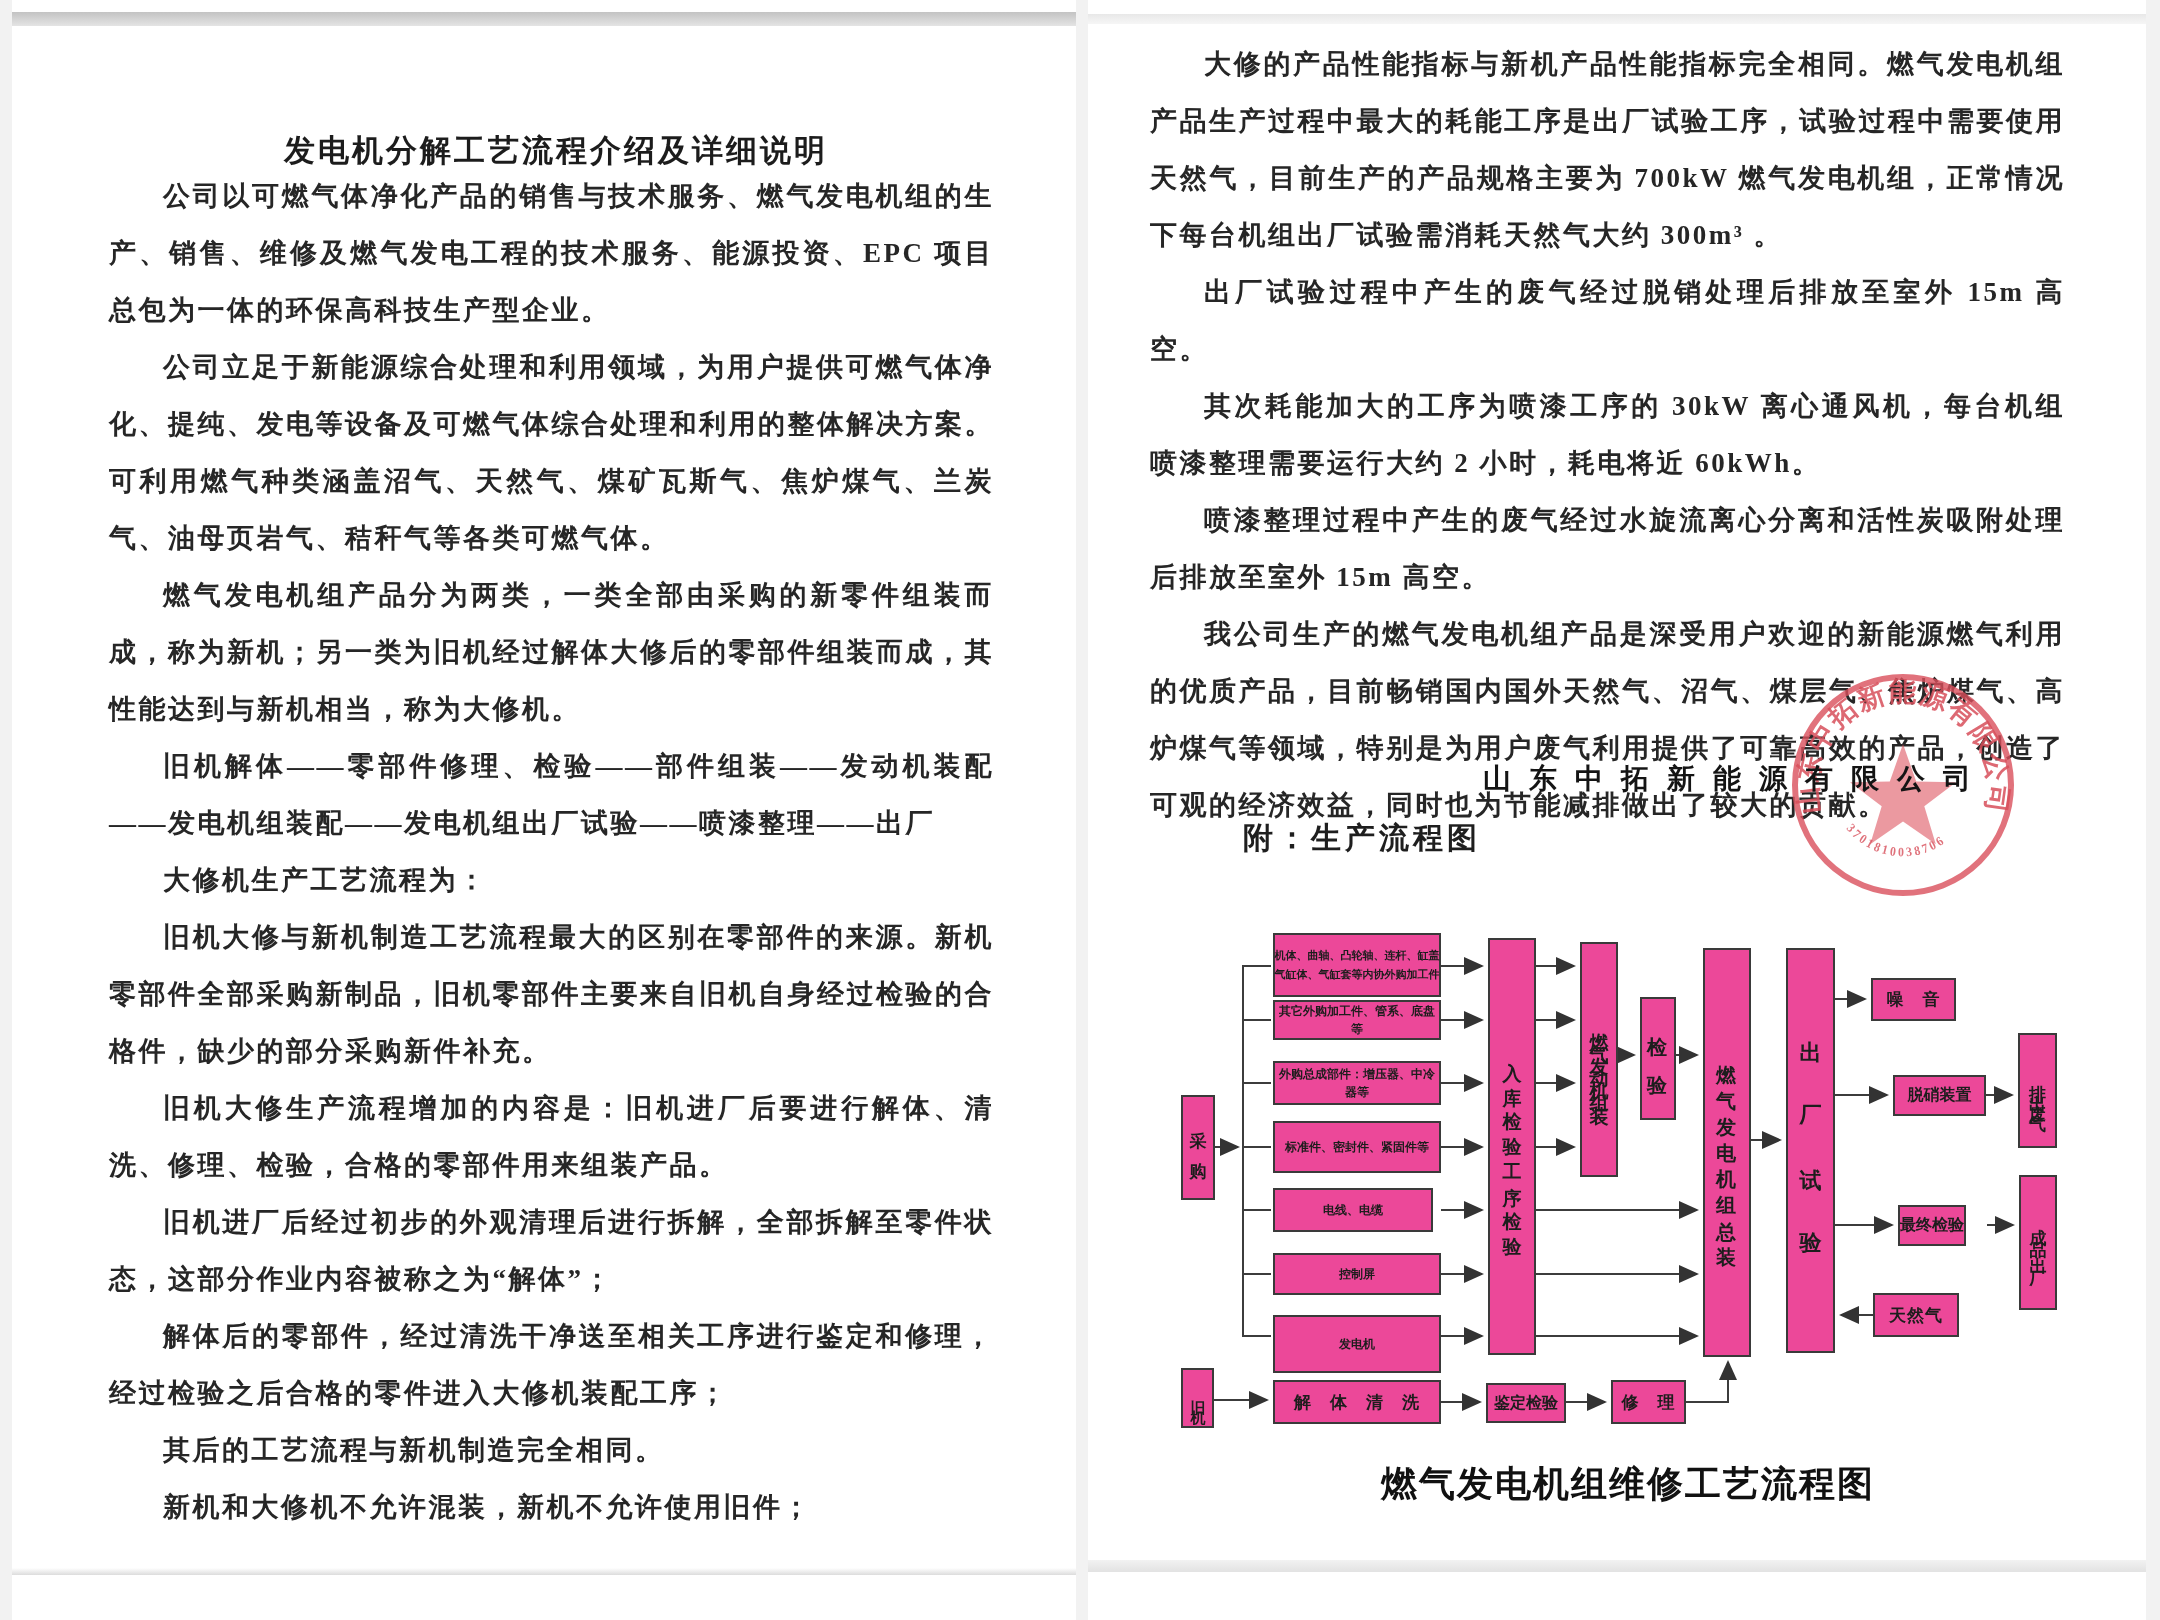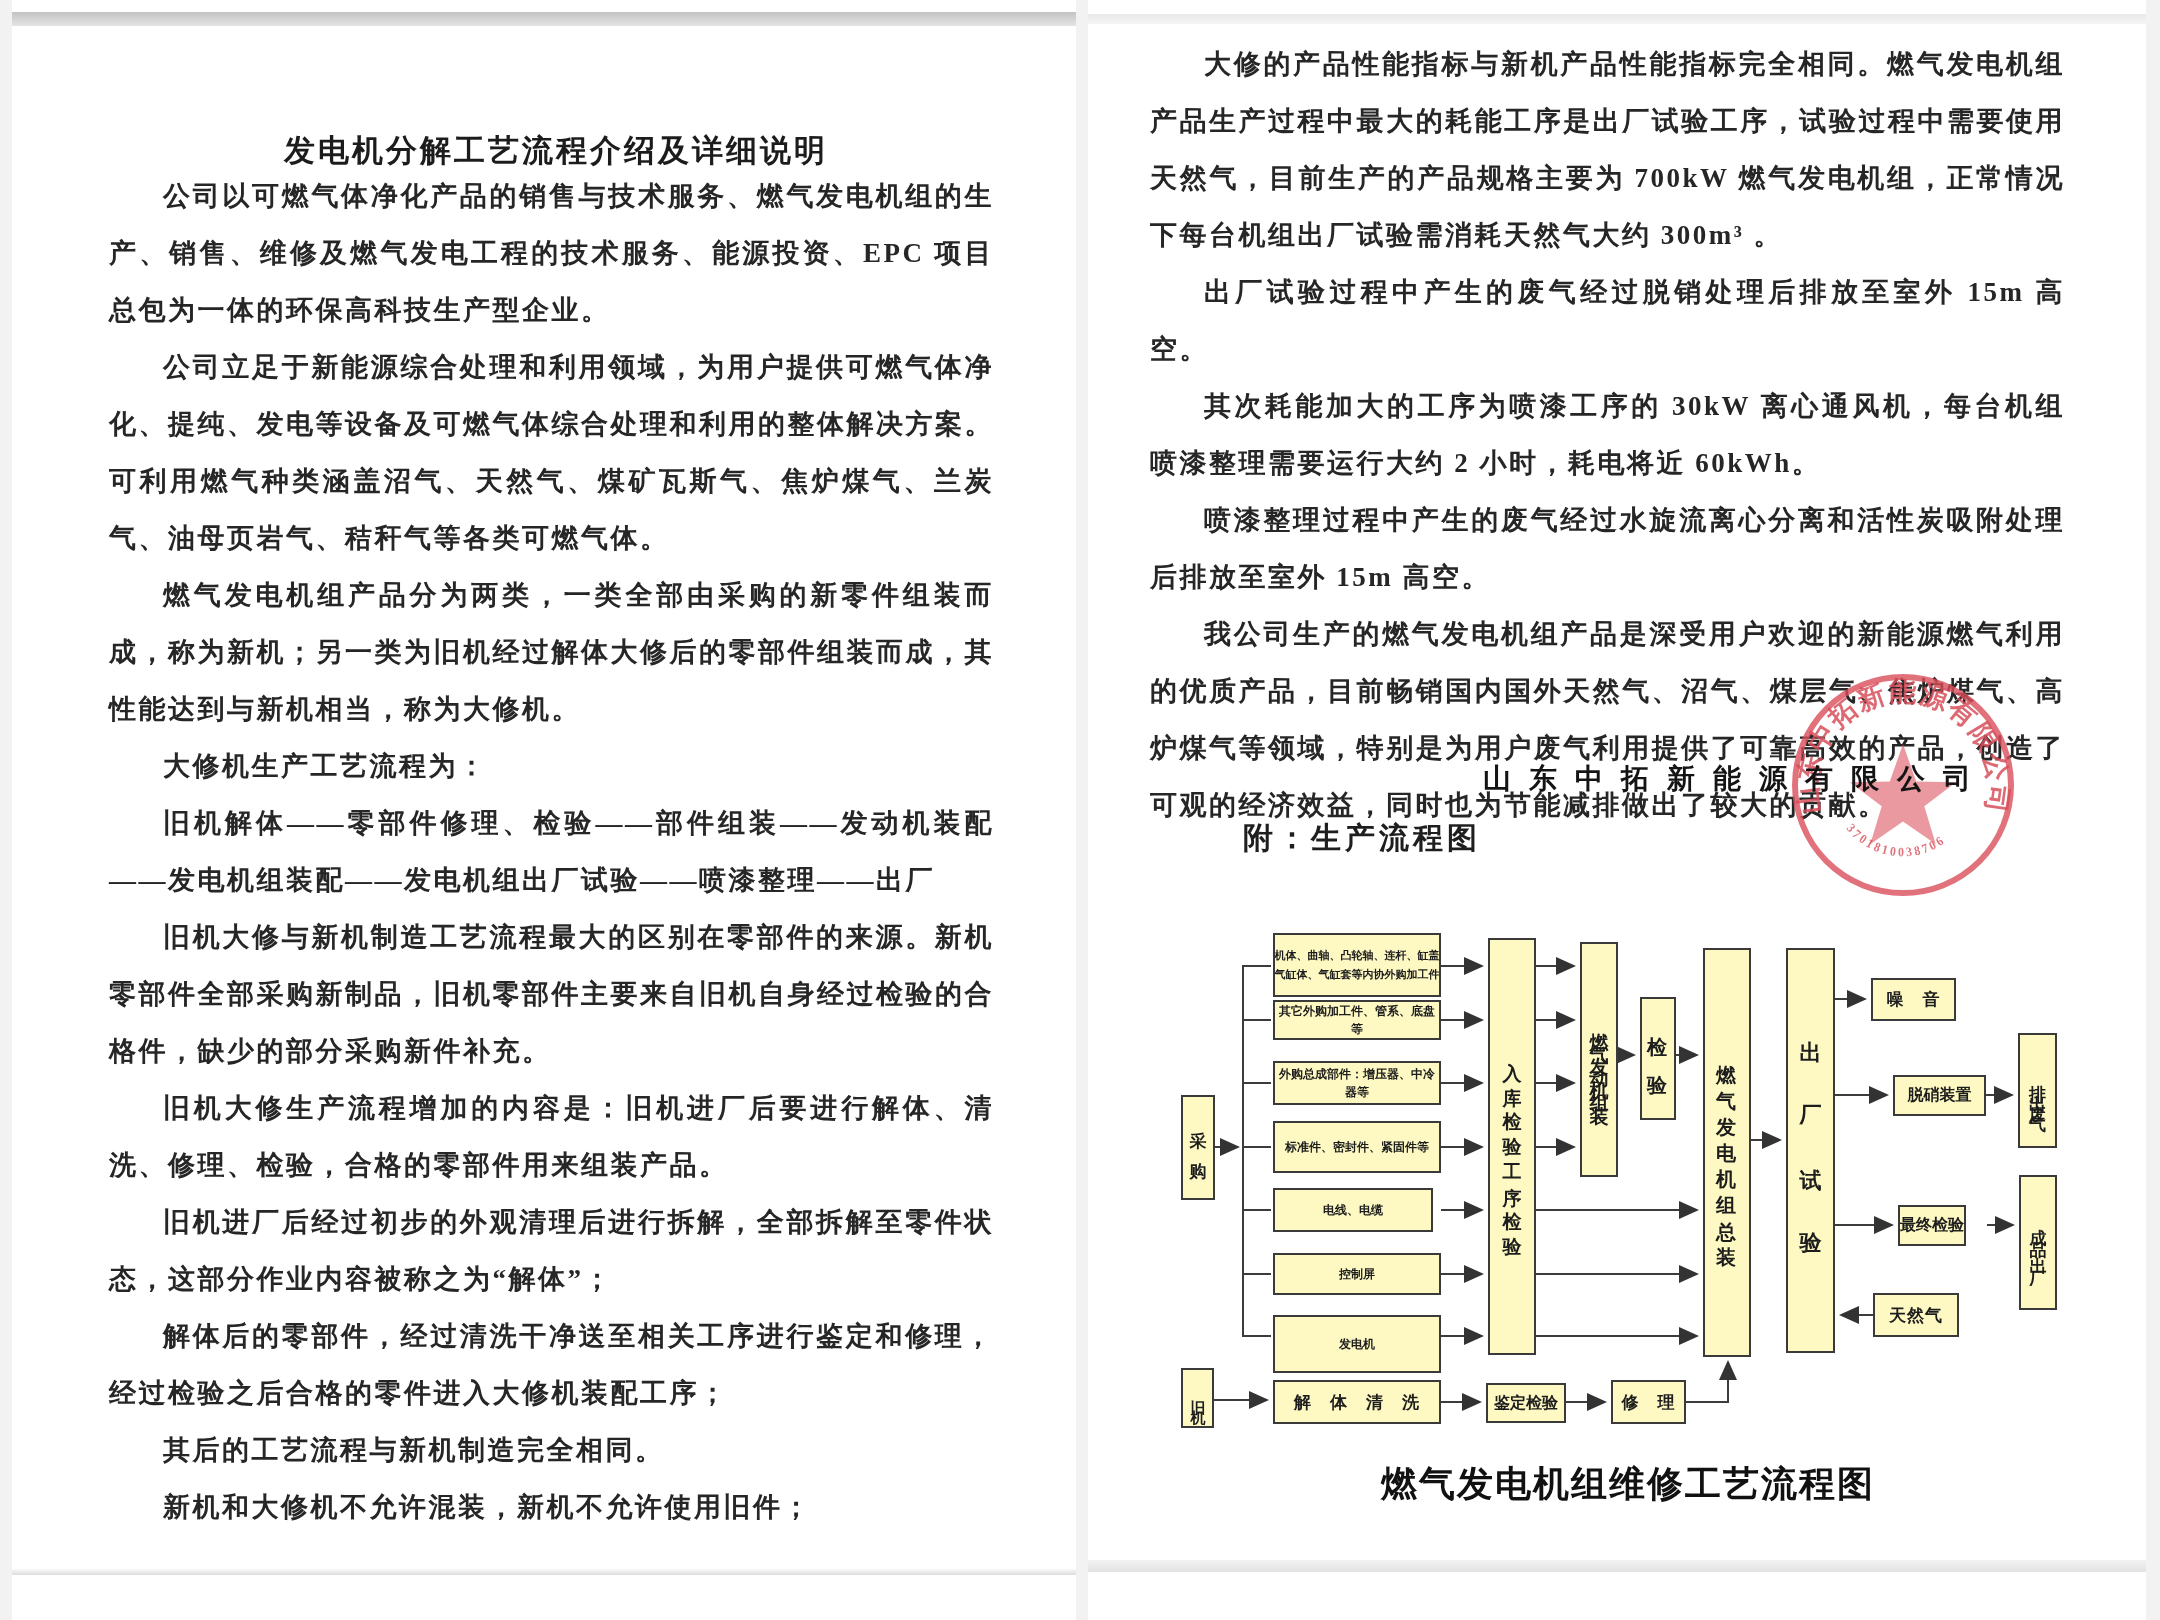--- a/index.html
+++ b/index.html
@@ -34,21 +34,21 @@
   }
   .attachment{
     position:absolute;left:155px;top:818px;
     font-size:30px;font-weight:600;letter-spacing:4px;color:#1e1e1e;
   }
   .stamp-svg,.flow-svg{position:absolute;left:0;top:0;pointer-events:none;}
   .stamp-svg{z-index:3;}
   .flow-svg{z-index:1;}
   .fnode{
     position:absolute;z-index:2;box-sizing:border-box;
-    border:2px solid #3a3a3a;background:#fef9c3;
+    border:2px solid #3a3a3a;background:#ec4899;
     display:flex;align-items:center;justify-content:center;
     color:#1d1d1d;font-weight:700;text-align:center;
     font-family:"Liberation Serif","DejaVu Serif",serif;
   }
   .vert{writing-mode:vertical-rl;text-orientation:upright;}
   .sup-small{font-size:12px;line-height:1.5;letter-spacing:0;}
   .sup-two{font-size:11px;line-height:1.7;flex-direction:column;}
   .sup-two div{white-space:nowrap;}
   .v-purchase{font-size:17px;letter-spacing:30px;}
   .v-inbound{font-size:19px;letter-spacing:25px;}
@@ -70,22 +70,22 @@
 <body>
 
 <div class="page page-left">
   <div class="scan-bar bar-top-left"></div>
   <div class="scan-bar bar-bottom-left"></div>
   <h1 class="doc-title">发电机分解工艺流程介绍及详细说明</h1>
   <div class="doc-text left-text">
     <p>公司以可燃气体净化产品的销售与技术服务、燃气发电机组的生产、销售、维修及燃气发电工程的技术服务、能源投资、EPC 项目总包为一体的环保高科技生产型企业。</p>
     <p>公司立足于新能源综合处理和利用领域，为用户提供可燃气体净化、提纯、发电等设备及可燃气体综合处理和利用的整体解决方案。可利用燃气种类涵盖沼气、天然气、煤矿瓦斯气、焦炉煤气、兰炭气、油母页岩气、秸秆气等各类可燃气体。</p>
     <p>燃气发电机组产品分为两类，一类全部由采购的新零件组装而成，称为新机；另一类为旧机经过解体大修后的零部件组装而成，其性能达到与新机相当，称为大修机。</p>
+    <p>旧机解体——零部件修理、检验——部件组装——发动机装配——发电机组装配——发电机组出厂试验——喷漆整理——出厂</p>
     <p>大修机生产工艺流程为：</p>
-    <p>旧机解体——零部件修理、检验——部件组装——发动机装配——发电机组装配——发电机组出厂试验——喷漆整理——出厂</p>
     <p>旧机大修与新机制造工艺流程最大的区别在零部件的来源。新机零部件全部采购新制品，旧机零部件主要来自旧机自身经过检验的合格件，缺少的部分采购新件补充。</p>
     <p>旧机大修生产流程增加的内容是：旧机进厂后要进行解体、清洗、修理、检验，合格的零部件用来组装产品。</p>
     <p>旧机进厂后经过初步的外观清理后进行拆解，全部拆解至零件状态，这部分作业内容被称之为“解体”；</p>
     <p>解体后的零部件，经过清洗干净送至相关工序进行鉴定和修理，经过检验之后合格的零件进入大修机装配工序；</p>
     <p>其后的工艺流程与新机制造完全相同。</p>
     <p>新机和大修机不允许混装，新机不允许使用旧件；</p>
   </div>
 </div>
 
 <div class="page page-right">

